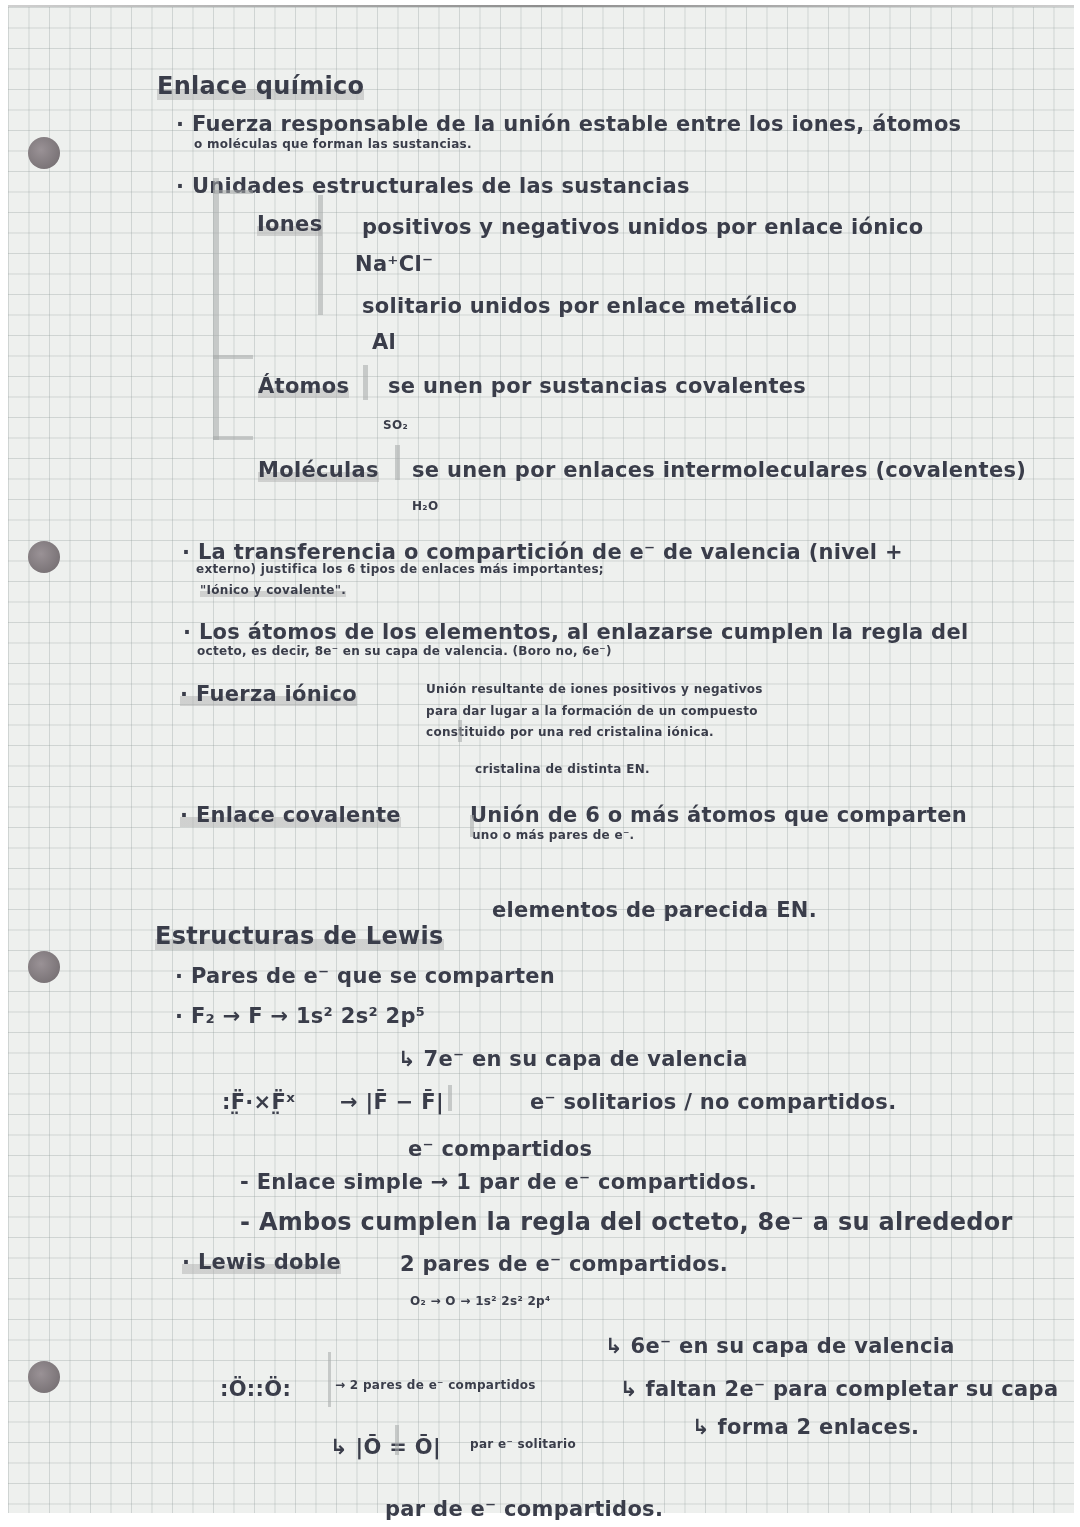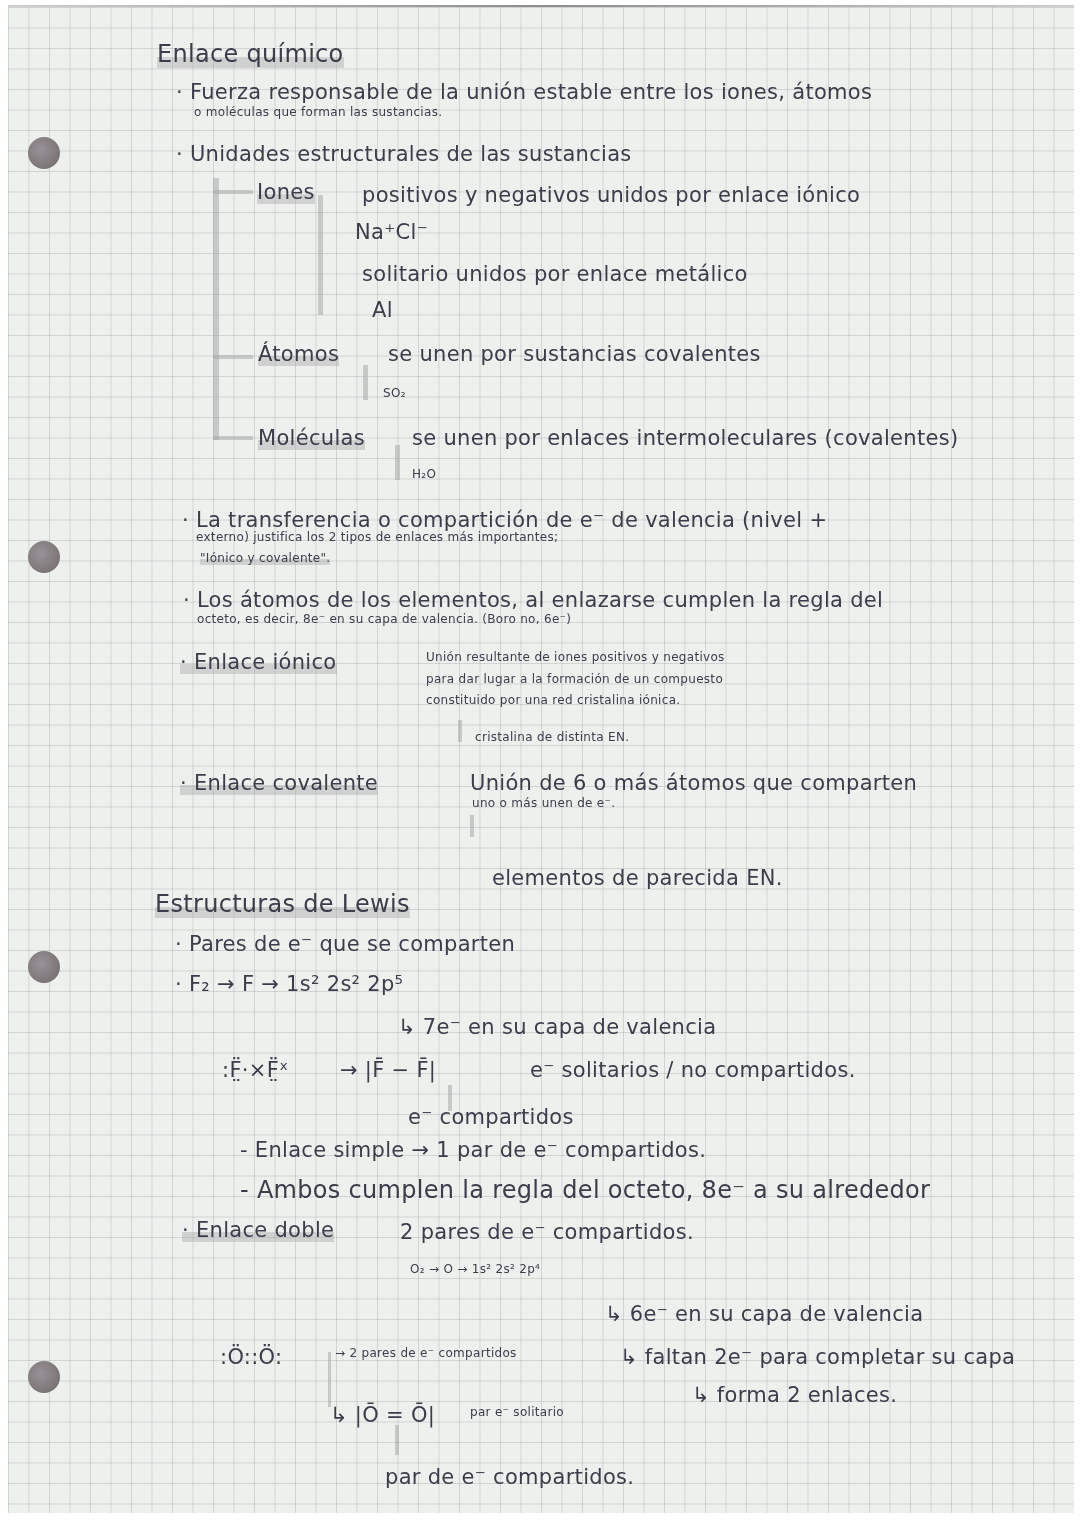--- a/index.html
+++ b/index.html
@@ -9,21 +9,21 @@
            background-color:#eef0ee;
            background-image:
              linear-gradient(to right, rgba(150,160,160,0.35) 1px, transparent 1px),
              linear-gradient(to bottom, rgba(150,160,160,0.35) 1px, transparent 1px);
            background-size:20.5px 20.5px; }
   .topshadow { position:absolute; left:8px; top:5px; width:1066px; height:4px;
                background:linear-gradient(to right,#cfcfcf,#8d8d8d,#cfcfcf); }
   .hole { position:absolute; left:28px; width:32px; height:32px; border-radius:50%;
           background:radial-gradient(circle at 40% 40%, #9a9296, #6e686b); }
   .t { position:absolute; color:#3a3d4a; white-space:nowrap;
-       font-family:"DejaVu Sans", sans-serif; font-weight:400; letter-spacing:0.3px; }
+       font-family:"DejaVu Sans", sans-serif; font-weight:700; letter-spacing:0.3px;margin-top:32px; }
   .h { font-size:24px; }
   .m { font-size:21px; }
   .s { font-size:12px; }
   .hl { background:linear-gradient(to bottom, transparent 60%, rgba(170,170,170,0.45) 60%); }
   .tree { position:absolute; background:rgba(165,170,170,0.55); }
 </style>
 </head>
 <body>
 
 <div class="topshadow"></div>
@@ -55,53 +55,53 @@
 
 <div class="t m hl" style="left:258px;top:342px">Átomos</div>
 <div class="t m" style="left:388px;top:342px">se unen por sustancias covalentes</div>
 <div class="t s" style="left:383px;top:386px">SO₂</div>
 
 <div class="t m hl" style="left:258px;top:426px">Moléculas</div>
 <div class="t m" style="left:412px;top:426px">se unen por enlaces intermoleculares (covalentes)</div>
 <div class="t s" style="left:412px;top:467px">H₂O</div>
 
 <div class="t m" style="left:182px;top:508px">· La transferencia o compartición de e⁻ de valencia (nivel +</div>
-<div class="t s" style="left:196px;top:530px">externo) justifica los 2 tipos de enlaces más importantes;</div>
+<div class="t s" style="left:196px;top:530px">externo) justifica los 6 tipos de enlaces más importantes;</div>
 <div class="t s hl" style="left:200px;top:551px">"Iónico y covalente".</div>
 
 <div class="t m" style="left:183px;top:588px">· Los átomos de los elementos, al enlazarse cumplen la regla del</div>
 <div class="t s" style="left:197px;top:612px">octeto, es decir, 8e⁻ en su capa de valencia. (Boro no, 6e⁻)</div>
 
-<div class="t m hl" style="left:180px;top:650px">· Enlace iónico</div>
+<div class="t m hl" style="left:180px;top:650px">· Fuerza iónico</div>
 <div class="t s" style="left:426px;top:650px">Unión resultante de iones positivos y negativos</div>
 <div class="t s" style="left:426px;top:672px">para dar lugar a la formación de un compuesto</div>
 <div class="t s" style="left:426px;top:693px">constituido por una red cristalina iónica.</div>
 <div class="tree" style="left:458px;top:720px;width:4px;height:22px"></div>
 <div class="t s" style="left:475px;top:730px">cristalina de distinta EN.</div>
 
 <div class="t m hl" style="left:180px;top:771px">· Enlace covalente</div>
 <div class="t m" style="left:470px;top:771px">Unión de 6 o más átomos que comparten</div>
-<div class="t s" style="left:472px;top:796px">uno o más unen de e⁻.</div>
+<div class="t s" style="left:472px;top:796px">uno o más pares de e⁻.</div>
 <div class="tree" style="left:470px;top:815px;width:4px;height:22px"></div>
 <div class="t m" style="left:492px;top:866px">elementos de parecida EN.</div>
 
 <div class="t h hl" style="left:155px;top:890px">Estructuras de Lewis</div>
 <div class="t m" style="left:175px;top:932px">· Pares de e⁻ que se comparten</div>
 <div class="t m" style="left:175px;top:972px">· F₂ → F → 1s² 2s² 2p⁵</div>
 <div class="t m" style="left:398px;top:1015px">↳ 7e⁻ en su capa de valencia</div>
 
 <div class="t m" style="left:222px;top:1058px">:F̤̈·×F̤̈ˣ</div>
 <div class="t m" style="left:340px;top:1058px">→ |F̄ − F̄|</div>
 <div class="t m" style="left:530px;top:1058px">e⁻ solitarios / no compartidos.</div>
 <div class="tree" style="left:448px;top:1085px;width:4px;height:26px"></div>
 <div class="t m" style="left:408px;top:1105px">e⁻ compartidos</div>
 <div class="t m" style="left:240px;top:1138px">- Enlace simple → 1 par de e⁻ compartidos.</div>
 <div class="t h" style="left:240px;top:1176px">- Ambos cumplen la regla del octeto, 8e⁻ a su alrededor</div>
 
-<div class="t m hl" style="left:182px;top:1218px">· Enlace doble</div>
+<div class="t m hl" style="left:182px;top:1218px">· Lewis doble</div>
 <div class="t m" style="left:400px;top:1220px">2 pares de e⁻ compartidos.</div>
 <div class="t s" style="left:410px;top:1262px">O₂ → O → 1s² 2s² 2p⁴</div>
 <div class="t m" style="left:605px;top:1302px">↳ 6e⁻ en su capa de valencia</div>
 
 <div class="t m" style="left:220px;top:1345px">:Ö::Ö:</div>
 <div class="tree" style="left:328px;top:1352px;width:3px;height:55px"></div>
 <div class="t s" style="left:335px;top:1346px">→ 2 pares de e⁻ compartidos</div>
 <div class="t m" style="left:620px;top:1345px">↳ faltan 2e⁻ para completar su capa</div>
 <div class="t m" style="left:692px;top:1383px">↳ forma 2 enlaces.</div>
 <div class="t m" style="left:330px;top:1403px">↳ |Ō = Ō|</div>

